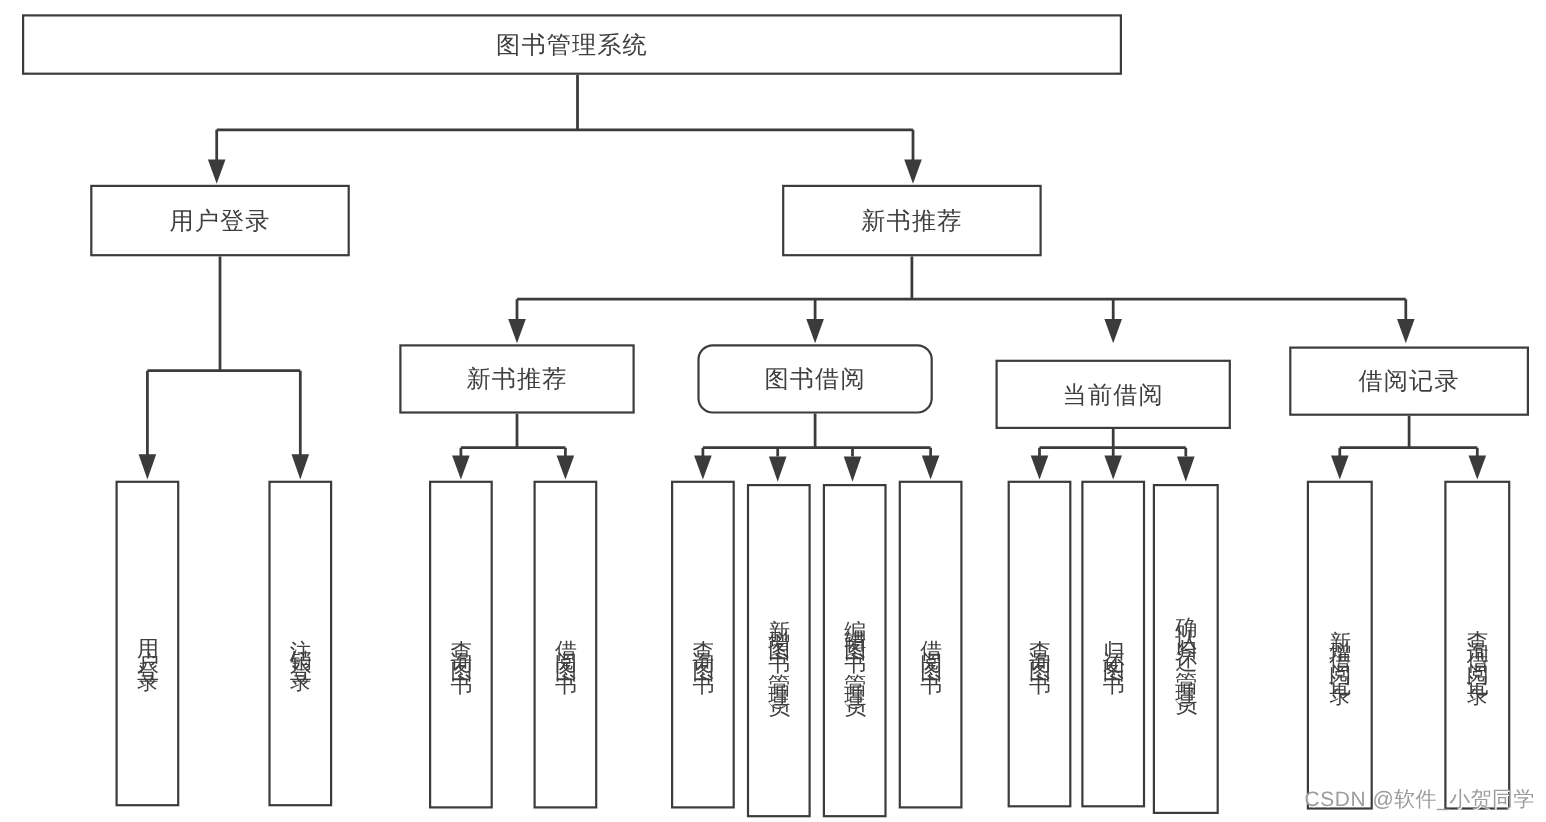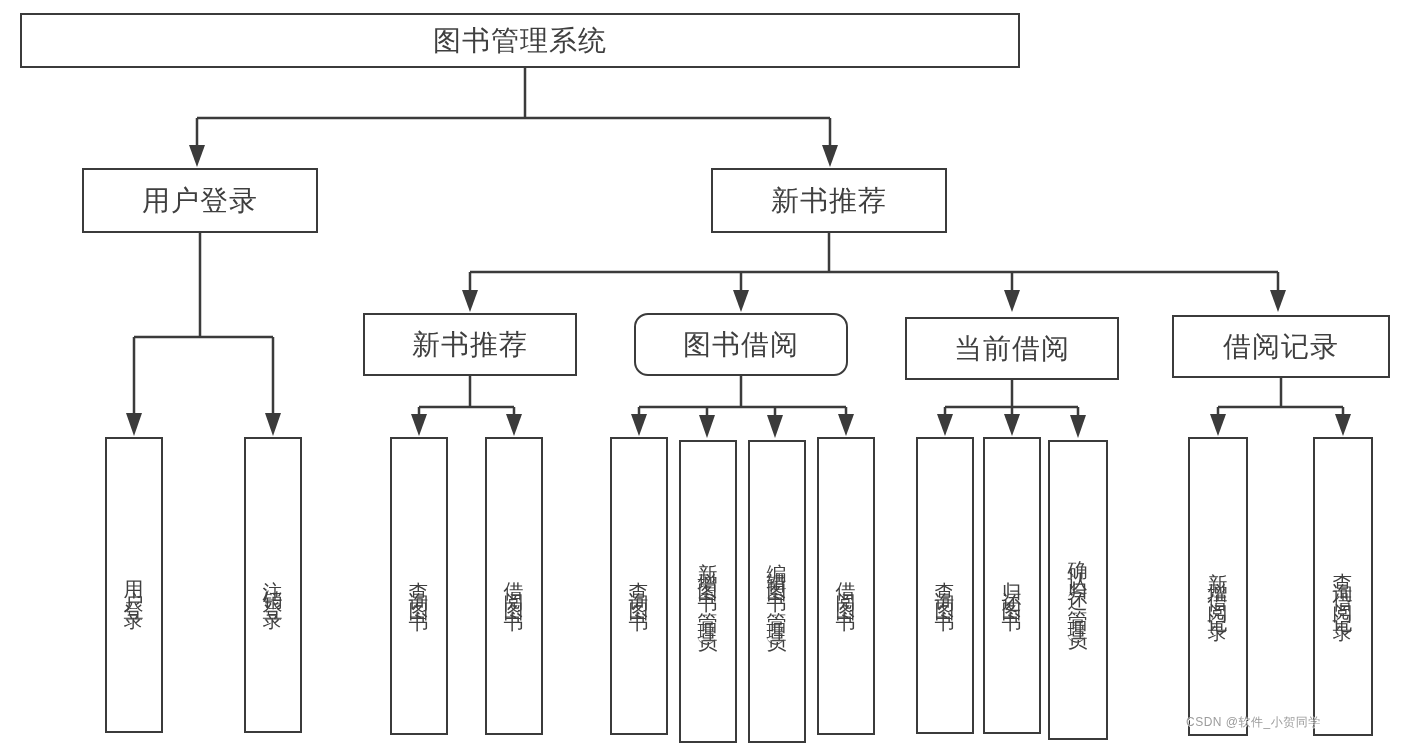--- a/index.html
+++ b/index.html
@@ -23,36 +23,36 @@
   }
   .box {
     position: absolute;
     box-sizing: border-box;
     border: 2.5px solid #3b3b3b;
     background: #ffffff;
     color: #3f3f3f;
     display: flex;
     align-items: center;
     justify-content: center;
-    font-size: 28px;
+    font-size: 22px;
     letter-spacing: 1px;
     white-space: nowrap;
   }
   .vbox {
     writing-mode: vertical-rl;
     text-orientation: upright;
     font-size: 20px;
     letter-spacing: 10px;
     line-height: 1;
     white-space: normal;
   }
   .watermark {
     position: absolute;
     color: #9c9c9c;
-    font-size: 12px;
+    font-size: 19px;
     letter-spacing: 0.5px;
     text-shadow: 1px 1px 0 #ffffff;
     white-space: nowrap;
   }
 </style>
 </head>
 <body>
 
 <div class="stage">
 
@@ -103,21 +103,21 @@
     </g>
   </svg>
 
   <div class="box" style="left:20px; top:13px; width:1000px; height:55px;">图书管理系统</div>
 
   <div class="box" style="left:82px; top:168px; width:236px; height:65px;">用户登录</div>
   <div class="box" style="left:711px; top:168px; width:236px; height:65px;">新书推荐</div>
 
   <div class="box" style="left:363px; top:313px; width:214px; height:63px;">新书推荐</div>
   <div class="box" style="left:634px; top:313px; width:214px; height:63px;border-radius:14px;">图书借阅</div>
-  <div class="box" style="left:905px; top:317px; width:214px; height:63px;">当前借阅</div>
+  <div class="box" style="left:905px; top:327px; width:214px; height:63px;">当前借阅</div>
   <div class="box" style="left:1172px; top:315px; width:218px; height:63px;">借阅记录</div>
 
   <div class="box vbox" style="left:105px; top:437px; width:58px; height:296px;">用户登录</div>
   <div class="box vbox" style="left:244px; top:437px; width:58px; height:296px;">注销登录</div>
 
   <div class="box vbox" style="left:390px; top:437px; width:58px; height:298px;">查询图书</div>
   <div class="box vbox" style="left:485px; top:437px; width:58px; height:298px;">借阅图书</div>
 
   <div class="box vbox" style="left:610px; top:437px; width:58px; height:298px;">查询图书</div>
   <div class="box vbox" style="left:679px; top:440px; width:58px; height:303px;">新增图书（管理员）</div>

